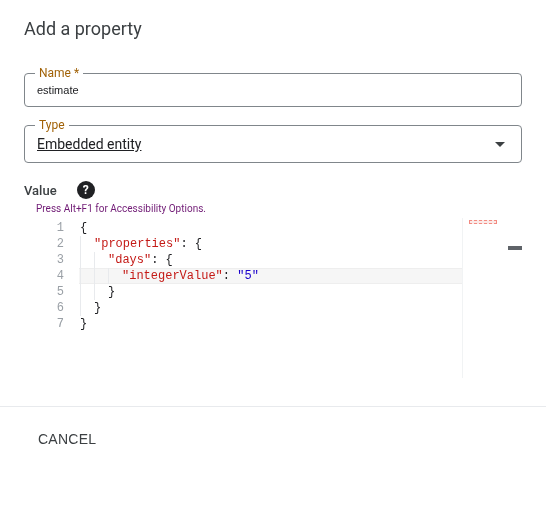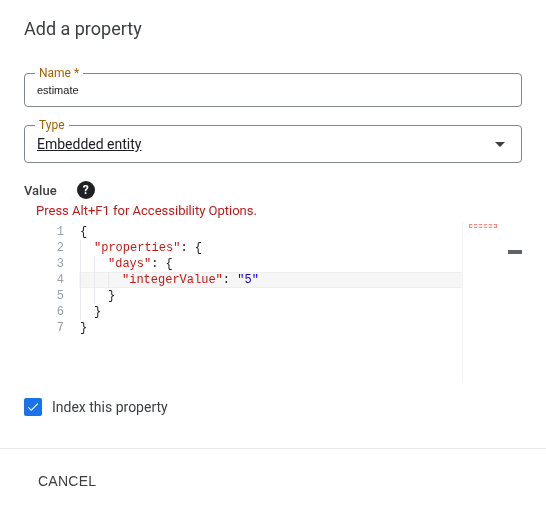--- a/index.html
+++ b/index.html
@@ -9,21 +9,21 @@
     .field-wrap { position: relative; border: 1px solid #80868b; border-radius: 4px; margin-top: 18px; }
     .field-label { position: absolute; top: -8px; left: 10px; background: #fff; padding: 0 4px; font-size: 12px; color: #a16207; }
     .text-input { width: 100%; border: none; padding: 10px 12px; font-size: 11px; outline: none; background: transparent; color: #202124; }
     .select-wrap { cursor: pointer; text-decoration: underline; }
     .select-display { width: 100%; padding: 10px 12px; font-size: 14px; display: flex; justify-content: space-between; align-items: center; }
     .caret { width: 0; height: 0; border-left: 5px solid transparent; border-right: 5px solid transparent; border-top: 5px solid #3c4043; margin-right: 4px; }
     .value-section { margin-top: 18px; }
     .value-label-row { display: flex; align-items: center; gap: 20px; }
     .value-label { font-size: 13px; font-weight: 500; color: #3c4043; }
     .help-icon { width: 18px; height: 18px; background: #202124; border-radius: 50%; color: #fff; display: inline-flex; align-items: center; justify-content: center; font-size: 12px; font-weight: bold; cursor: pointer; }
-    .a11y-hint { font-size: 13px; color: #b91c1c; padding: 4px 0 4px 12px; }
+    .a11y-hint { font-size: 10px; color: #701a75; padding: 4px 0 4px 12px; }
     .code-body { display: flex; position: relative; }
     .gutter { width: 56px; text-align: right; padding: 2px 16px 2px 0; font-family: Menlo, Monaco, 'Courier New', monospace; font-size: 12px; color: #9aa0a6; line-height: 16px; user-select: none; }
     .code-lines { flex: 1; font-family: Menlo, Monaco, 'Courier New', monospace; font-size: 12px; line-height: 16px; padding: 2px 0; position: relative; }
     .code-line { white-space: pre; height: 16px; }
     .tok-key { color: #c41a16; }
     .tok-str { color: #1a01cc; }
     .tok-punc { color: #202124; }
     .tok-brace { color: #202124; }
     .highlight-line { position: absolute; left: -1px; right: 0; height: 16px; background: #f6f6f6; border-top: 1px solid #eee; border-bottom: 1px solid #eee; z-index: 0; }
     .code-line span { position: relative; z-index: 1; }
@@ -93,28 +93,20 @@
       </div>
       <div class="minimap">
         <div class="minimap-mark"></div>
       </div>
       <div class="scrollbar-track">
         <div class="scrollbar-thumb"></div>
       </div>
     </div>
   </div>
 
-  <div class="checkbox-row">
-    <span class="checkbox">
-      <svg viewBox="0 0 24 24">
-          <path fill="#fff" d="M9 16.17 4.83 12l-1.42 1.41L9 19 21 7l-1.41-1.41z"></path>
-        </svg>
-    </span>
-    <span class="checkbox-label">Index this property</span>
-  </div>
 
 </div>
 
 <hr class="divider">
 
 <div class="actions">
   <button class="btn-flat">CANCEL</button>
 </div>
 
 </body></html>

